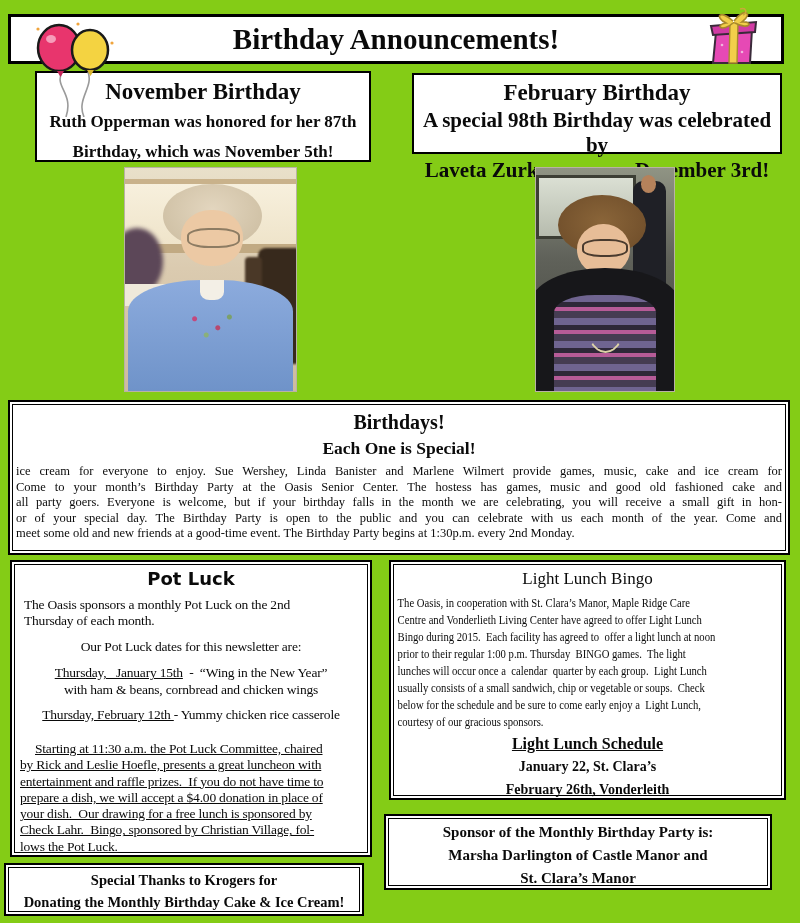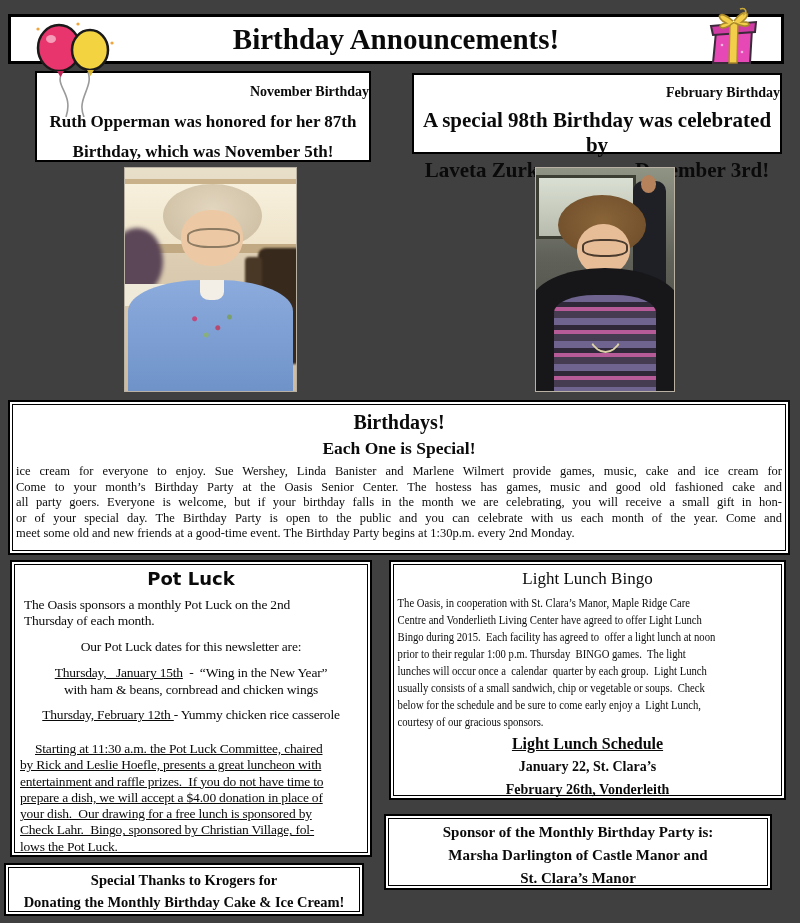--- a/index.html
+++ b/index.html
@@ -1,29 +1,29 @@
 <!DOCTYPE html>
 <html><head>
 <meta charset="utf-8">
 <style>
   html,body{margin:0;padding:0;background:#fff;}
-  .page{position:relative;width:800px;height:923px;background:#404040;overflow:hidden;
+  .page{position:relative;width:800px;height:923px;background:#84cc16;overflow:hidden;
         font-family:"Liberation Serif", serif;color:#0a0a0a;}
   .box{position:absolute;background:#fff;border:2px solid #000;box-sizing:border-box;}
   .dbl{box-shadow:inset 0 0 0 2px #fff, inset 0 0 0 3px #000;}
   .center{text-align:center;}
   
   .header{left:8px;top:14px;width:776px;height:50px;border-width:3px;}
   .title{width:100%;text-align:center;font-weight:bold;font-size:29px;line-height:44px;}
   .balloons{position:absolute;left:26px;top:17px;width:100px;height:100px;z-index:3;pointer-events:none;}
   .gift{position:absolute;left:700px;top:5px;width:66px;height:62px;z-index:3;pointer-events:none;}
   
   .nov{left:35px;top:71px;width:336px;height:91px;padding-top:4px;}
   .dec{left:412px;top:73px;width:370px;height:81px;padding-top:3px;}
-  .ann-h{font-weight:bold;font-size:14px;line-height:30px;text-align:right;}
+  .ann-h{font-weight:bold;font-size:23px;line-height:30px;text-align:center;}
   .nov .ann-l{font-weight:bold;font-size:17px;line-height:30px;text-align:center;}
   .dec .ann-l{font-weight:bold;font-size:21px;line-height:25px;text-align:center;}
   
   .photo{position:absolute;overflow:hidden;border:1px solid #b9b2a4;box-sizing:border-box;}
   .photo *{position:absolute;}
   .ph-nov{left:124px;top:167px;width:173px;height:225px;}
   .ph-dec{left:535px;top:167px;width:140px;height:225px;}
   
   .bdays{left:8px;top:400px;width:782px;height:155px;padding-top:7px;}
   .bdays-h1{font-weight:bold;font-size:20px;line-height:26px;text-align:center;}

